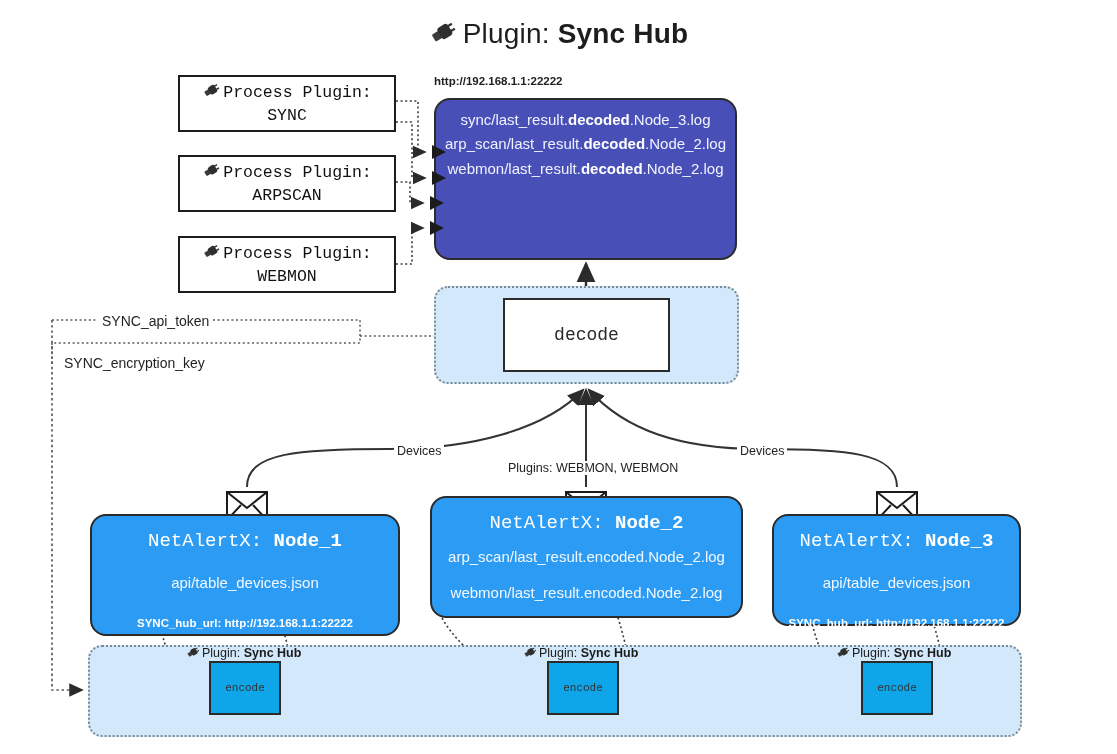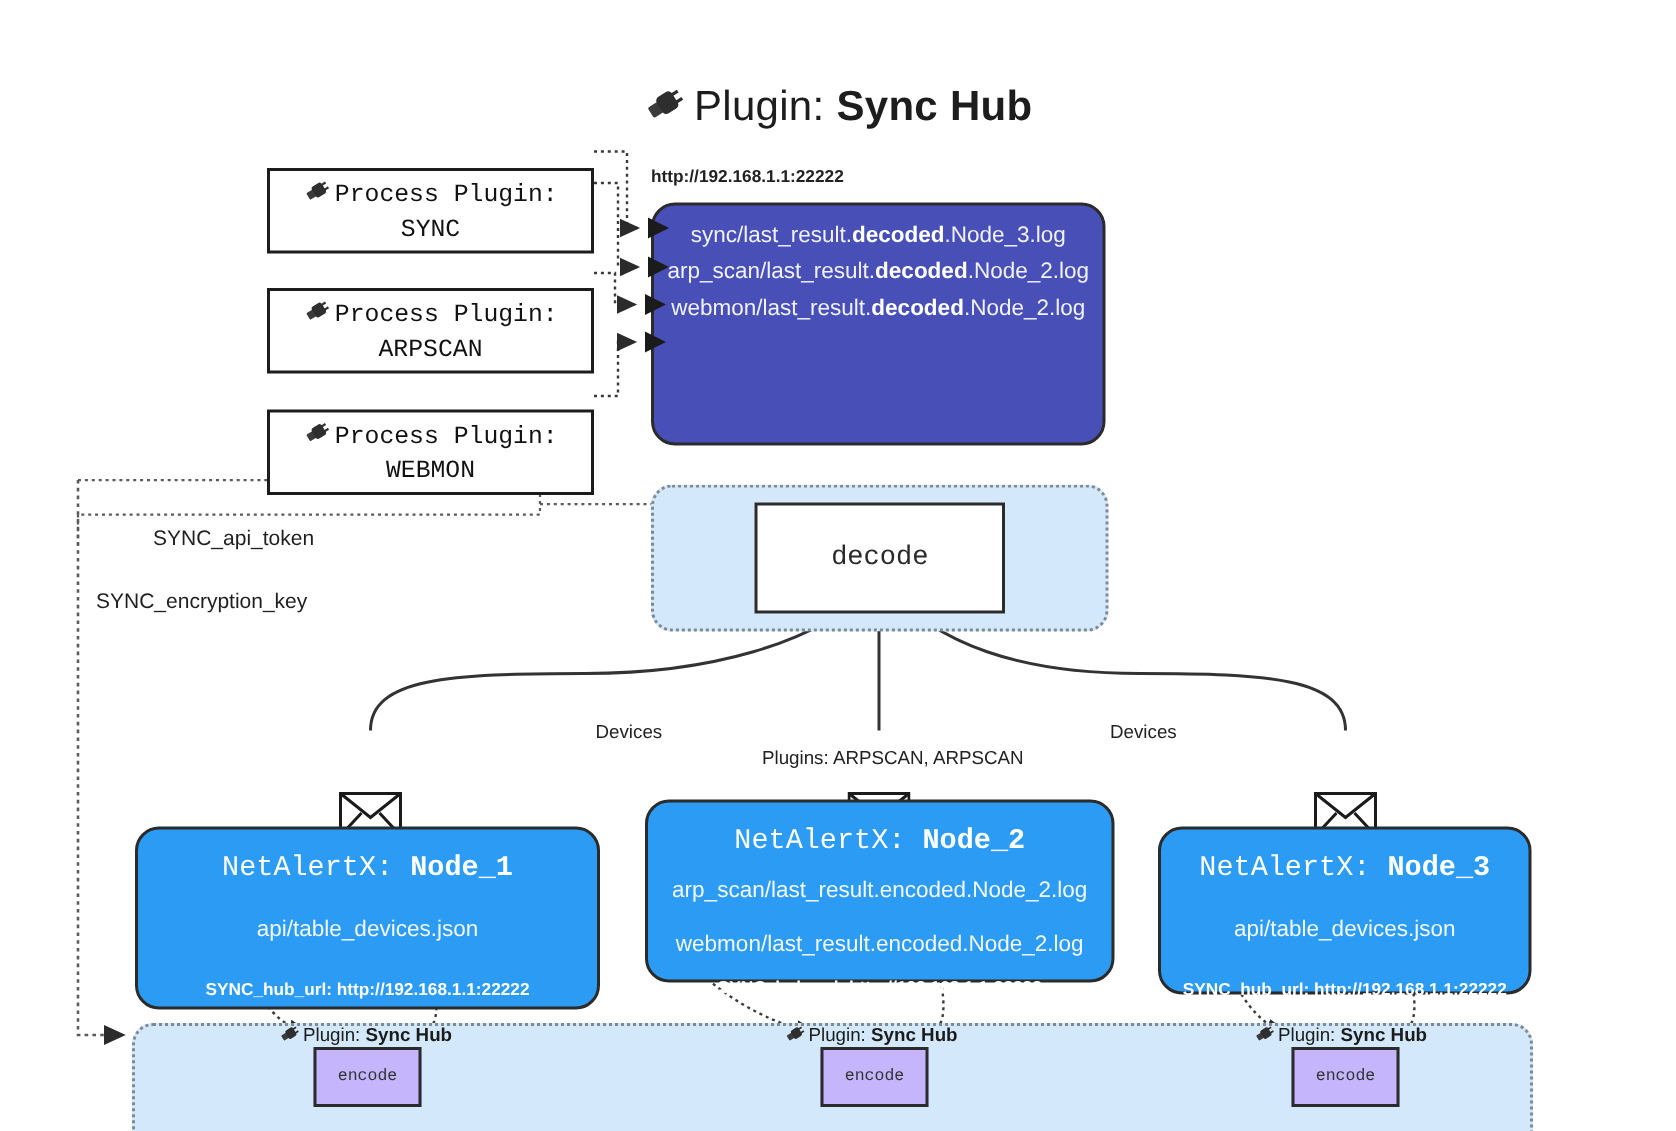--- a/index.html
+++ b/index.html
@@ -4,21 +4,21 @@
 <style>
   html,body{margin:0;padding:0;}
   body{
     width:1117px;height:754px;
     background:#ffffff;
     font-family:"Liberation Sans", sans-serif;
     overflow:hidden;
     position:relative;
   }
   #stage{position:absolute;left:0;top:0;width:1117px;height:754px;}
-  .abs{position:absolute;box-sizing:border-box;margin-top:37px;}
+  .abs{position:absolute;box-sizing:border-box;}
 
   
   #title{
     left:0;top:18px;width:1117px;
     text-align:center;
     font-size:28px;
     color:#1d1d1d;
     letter-spacing:.2px;
     white-space:nowrap;
   }
@@ -129,22 +129,22 @@
 
   #node1 .nline{margin-top:22px;}
   #node1 .nfoot{margin-top:26px;}
   #node2 .nline{margin-top:10px;line-height:1.75;}
   #node2 .nfoot{margin-top:9px;}
   #node3 .nline{margin-top:22px;}
   #node3 .nfoot{margin-top:26px;}
 
   
   .encbox{
-    width:72px;height:40px;
-    background:#c4b5fd;border:2px solid #2b2b2b;
+    width:72px;height:54px;
+    background:#0ea5e9;border:2px solid #2b2b2b;
     display:flex;align-items:center;justify-content:center;
     font-family:"Liberation Mono","DejaVu Sans Mono",monospace;
     font-size:11px;color:#333;
   }
   .enclabel{
     font-size:12.5px;color:#1b1b1b;white-space:nowrap;
   }
   .enclabel .b{font-weight:700;}
   .enclabel .plug{display:inline-block;vertical-align:-2px;margin-right:1px;}
 
@@ -280,21 +280,21 @@
   </div>
 
   <div class="abs lightpanel" id="decodepanel"></div>
   <div class="abs" id="decodebox">decode</div>
 
   <div class="abs dotlabel lbl" style="left:98px;top:313px;">SYNC_api_token</div>
   <div class="abs dotlabel lbl" style="left:60px;top:355px;">SYNC_encryption_key</div>
 
   <div class="abs edgelabel lbl" style="left:394px;top:444px;">Devices</div>
   <div class="abs edgelabel lbl" style="left:737px;top:444px;">Devices</div>
-  <div class="abs edgelabel lbl" style="left:505px;top:461px;">Plugins: ARPSCAN, ARPSCAN</div>
+  <div class="abs edgelabel lbl" style="left:505px;top:461px;">Plugins: WEBMON, WEBMON</div>
 
   <div class="abs" style="left:226px;top:491px;">
     <svg width="42" height="30" viewBox="0 0 42 30">
       <rect x="1" y="1" width="40" height="28" fill="#ffffff" stroke="#1b1b1b" stroke-width="2"></rect>
       <path d="M1,1 L21,17 L41,1" fill="none" stroke="#1b1b1b" stroke-width="2"></path>
       <path d="M1,29 L15,14 M41,29 L27,14" fill="none" stroke="#1b1b1b" stroke-width="2"></path>
     </svg>
   </div>
   <div class="abs" style="left:565px;top:491px;">
     <svg width="42" height="30" viewBox="0 0 42 30">

